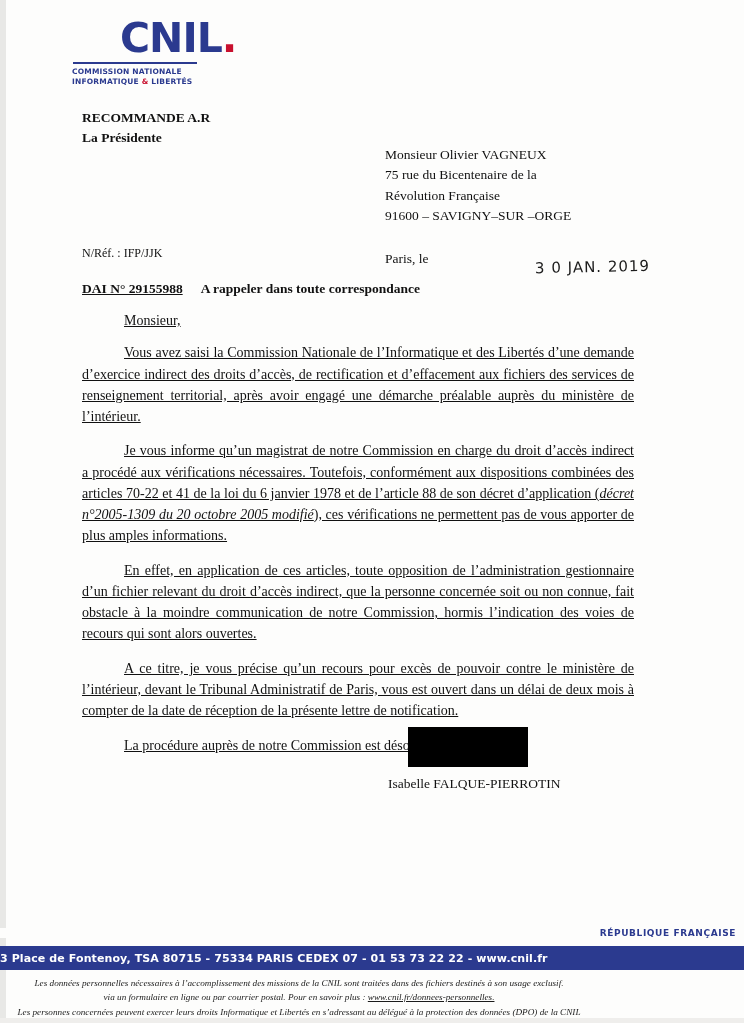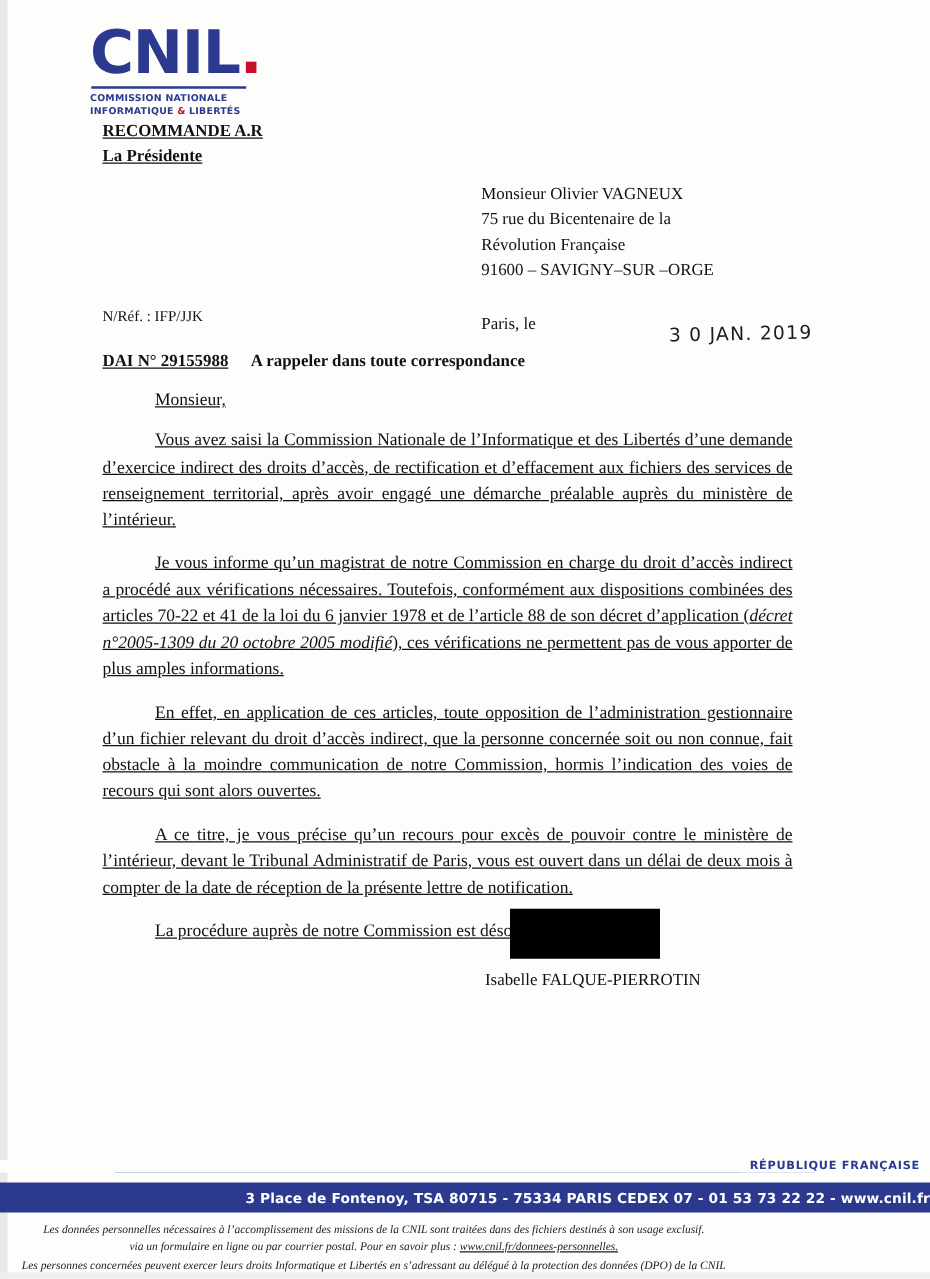--- a/index.html
+++ b/index.html
@@ -26,24 +26,25 @@
   
   .logo-block {
     position: absolute;
     left: 72px;
     top: 18px;
     width: 240px;
   }
   .logo-word {
     font-family: "DejaVu Sans", sans-serif;
     font-weight: bold;
-    font-size: 48px;
+    font-size: 41px;
     letter-spacing: -1px;
     color: #2b3a8f;
     line-height: 1;
+    margin-left: 48px;
   }
   .logo-word .dot {
     color: #c8102e;
   }
   .logo-rule {
     width: 124px;
     height: 2px;
     background: #2b3a8f;
     margin: 3px 0 3px 1px;
   }
@@ -54,25 +55,24 @@
     letter-spacing: 0.2px;
     color: #2b3a8f;
     line-height: 1.35;
   }
   .logo-sub .amp { color: #c8102e; }
 
   
   .rec-block {
     position: absolute;
     left: 82px;
-    top: 95px;
+    top: 108px;
     font-weight: bold;
     font-size: 13.5px;
     line-height: 1.45;
-    text-decoration: underline;
   }
   .addressee {
     position: absolute;
     left: 385px;
     top: 145px;
     font-size: 13.5px;
     line-height: 1.5;
   }
   .paris-le {
     position: absolute;
@@ -177,21 +177,21 @@
     top: 946px;
     width: 744px;
     height: 24px;
     background: #2b3a8f;
     color: #ffffff;
     font-family: "DejaVu Sans", sans-serif;
     font-size: 11px;
     font-weight: bold;
     display: flex;
     align-items: center;
-    justify-content: flex-end;
+    justify-content: flex-start;
     letter-spacing: 0.1px;
   }
   .footer-legal {
     position: absolute;
     left: 0;
     top: 976px;
     width: 598px;
     text-align: center;
     font-family: "Liberation Serif", serif;
     font-style: italic;

